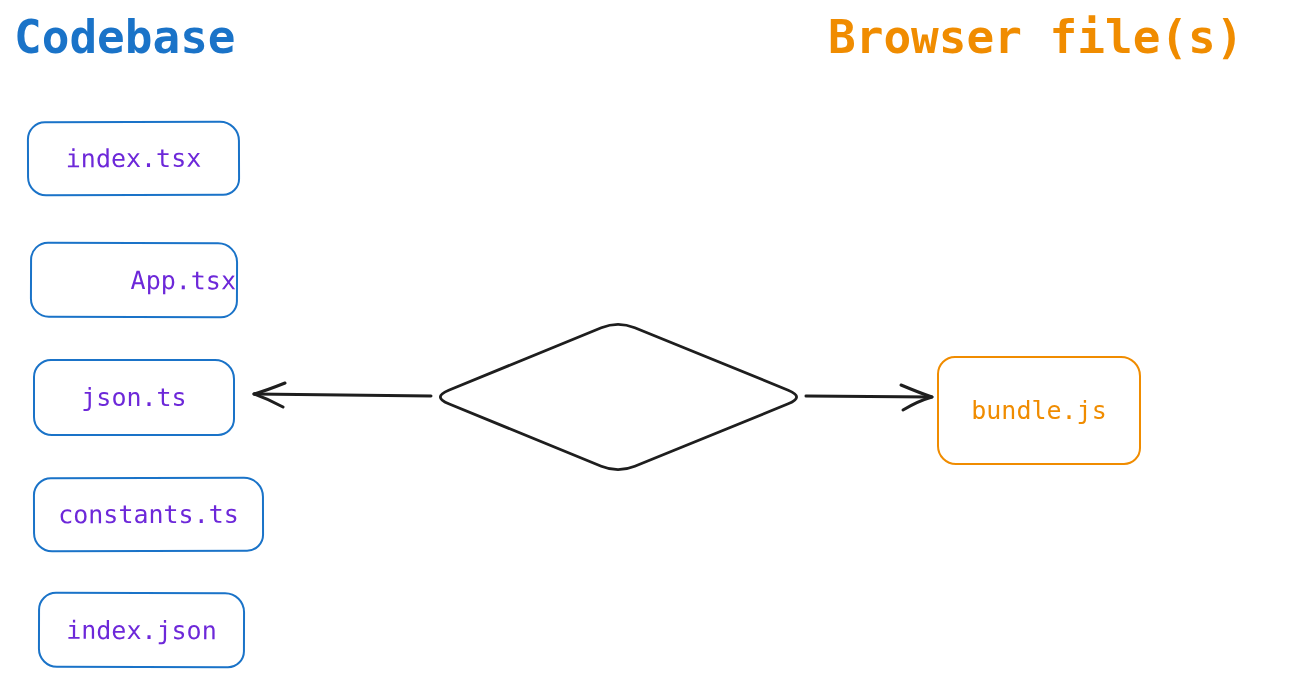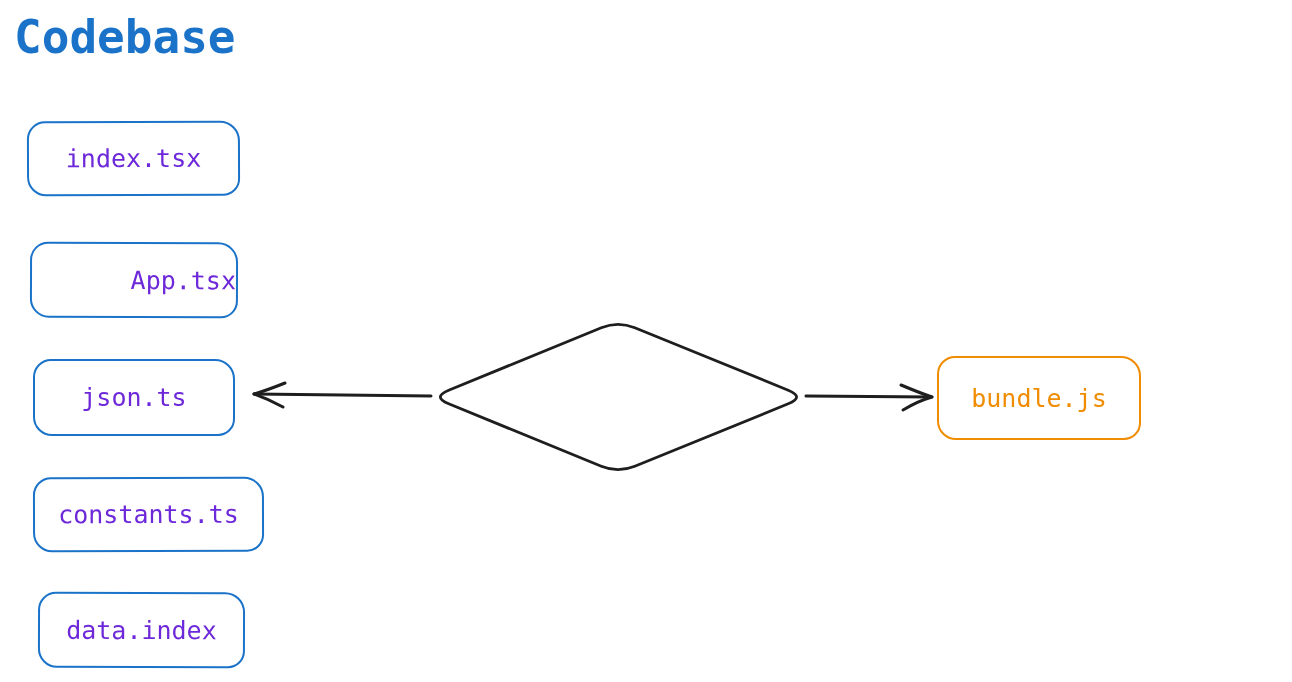--- a/index.html
+++ b/index.html
@@ -34,21 +34,21 @@
     background: #ffffff;
     white-space: nowrap;
   }
   .box-index     { left: 27px; top: 121px; width: 213px; height: 75px; transform: rotate(-0.2deg); }
   .box-app       { left: 30px; top: 242px; width: 208px; height: 76px; transform: rotate(0.2deg); justify-content: flex-end; }
   .box-utils     { left: 33px; top: 359px; width: 202px; height: 77px; }
   .box-constants { left: 33px; top: 477px; width: 231px; height: 75px; transform: rotate(-0.15deg); }
   .box-data      { left: 38px; top: 592px; width: 207px; height: 76px; transform: rotate(0.15deg); }
 
   .box-bundle {
-    left: 937px; top: 356px; width: 204px; height: 84px;
+    left: 937px; top: 356px; width: 204px; height: 109px;
     border-color: #f08c00;
     color: #f08c00;
   }
 
   .svg-layer { position: absolute; inset: 0; }
 
   .diamond-label {
     position: absolute;
     left: 432px; top: 321px; width: 373px; height: 152px;
     display: flex;
@@ -59,39 +59,40 @@
     white-space: nowrap;
   }
 </style>
 </head>
 <body>
 
 <div class="canvas">
 
   <div class="heading heading-left">Codebase</div>
 
+  <div class="heading heading-right">Browser file(s)</div>
 
   <div class="file-box box-index">
     <span>index.tsx</span>
   </div>
 
   <div class="file-box box-app">
     <span>App.tsx</span>
   </div>
 
   <div class="file-box box-utils">
     <span>json.ts</span>
   </div>
 
   <div class="file-box box-constants">
     <span>constants.ts</span>
   </div>
 
   <div class="file-box box-data">
-    <span>data.index</span>
+    <span>index.json</span>
   </div>
 
   <div class="file-box box-bundle">
     <span>bundle.js</span>
   </div>
 
   <svg class="svg-layer" width="1292" height="682" viewBox="0 0 1292 682">
 
     <path d="M 448.7 390.2
              L 601.3 327.8

